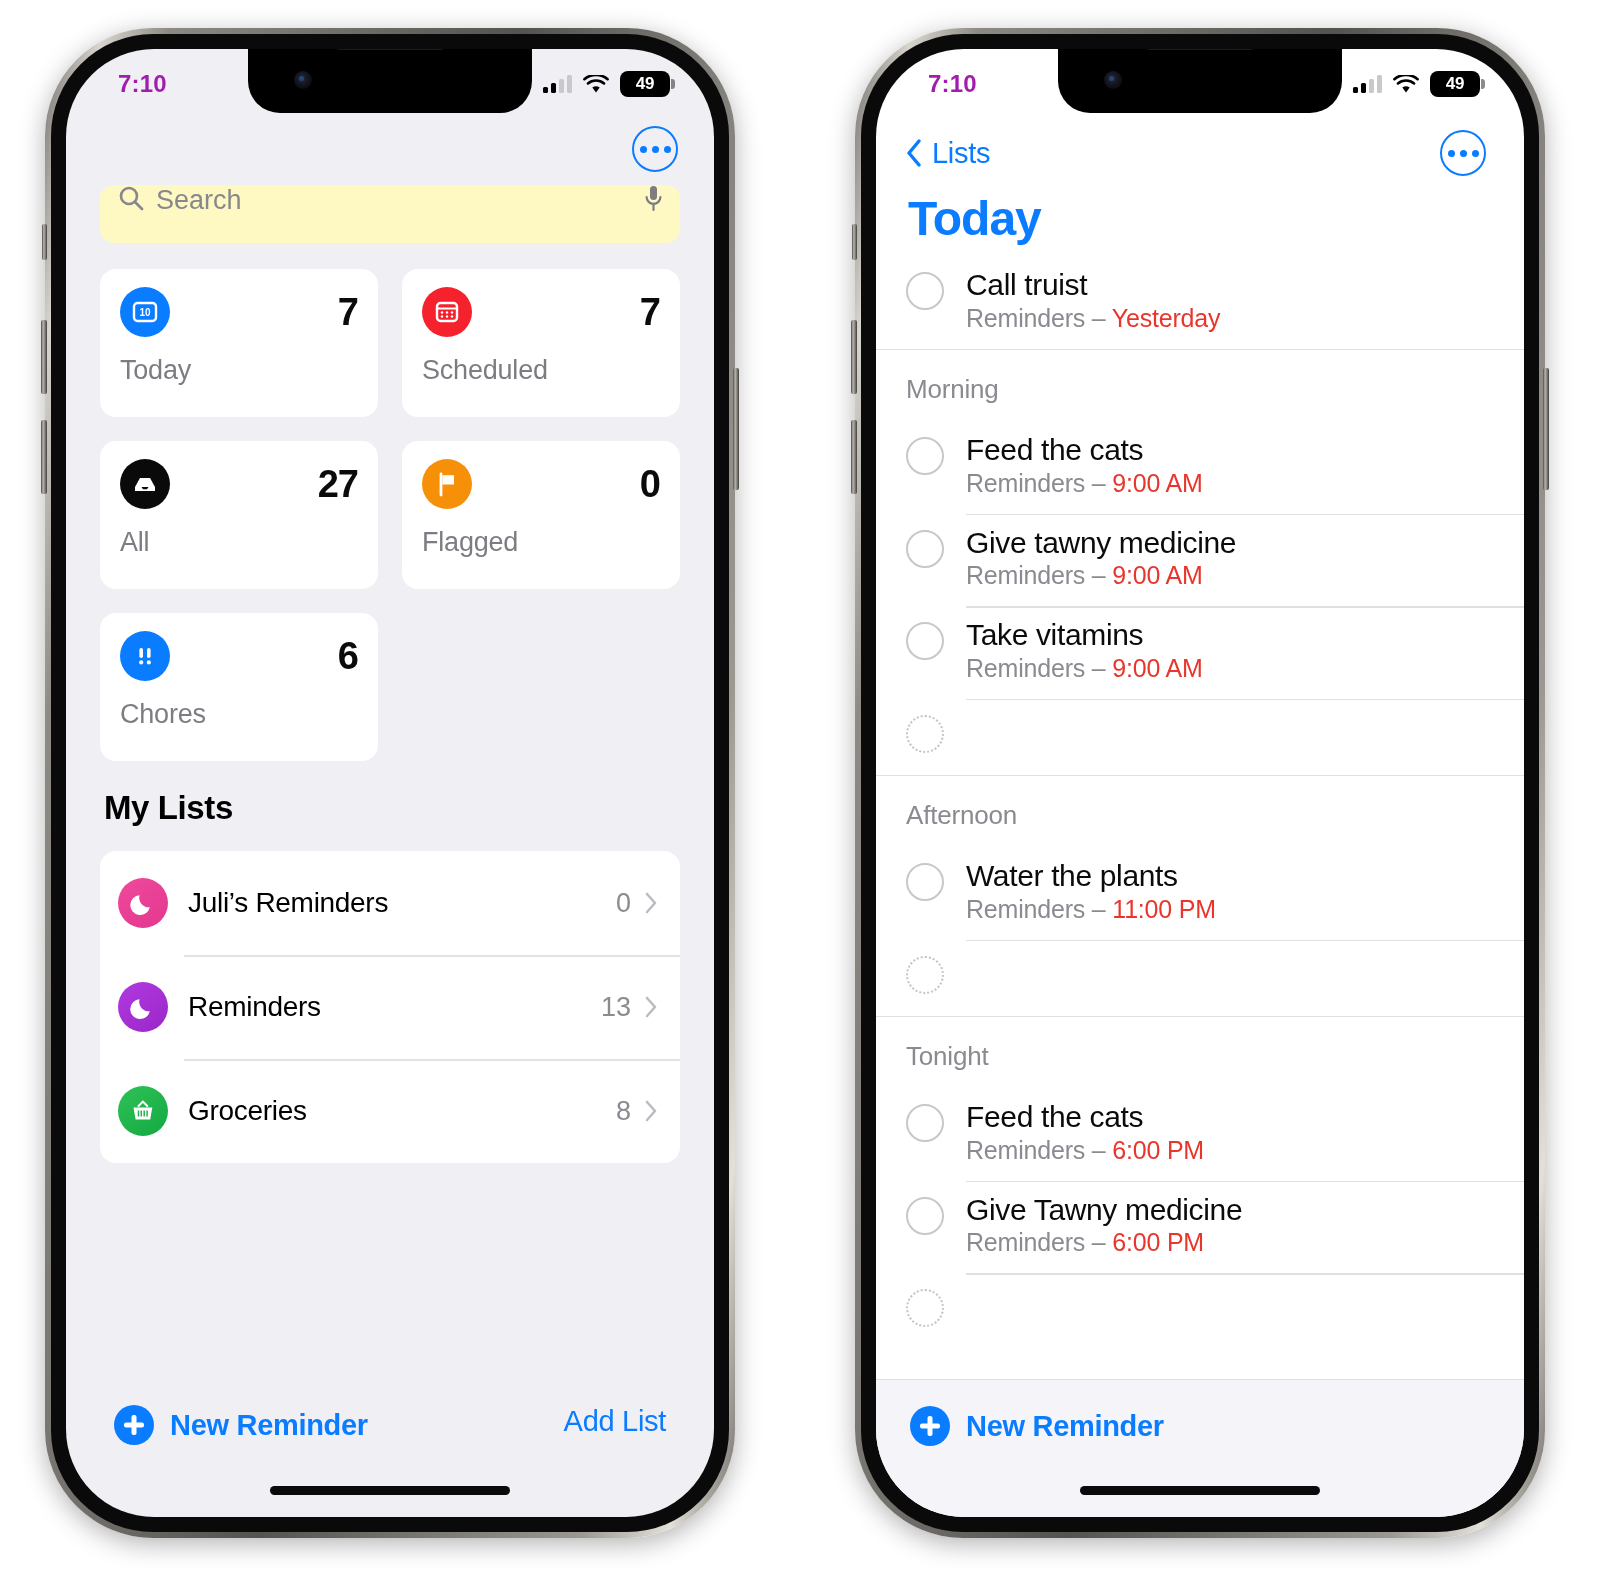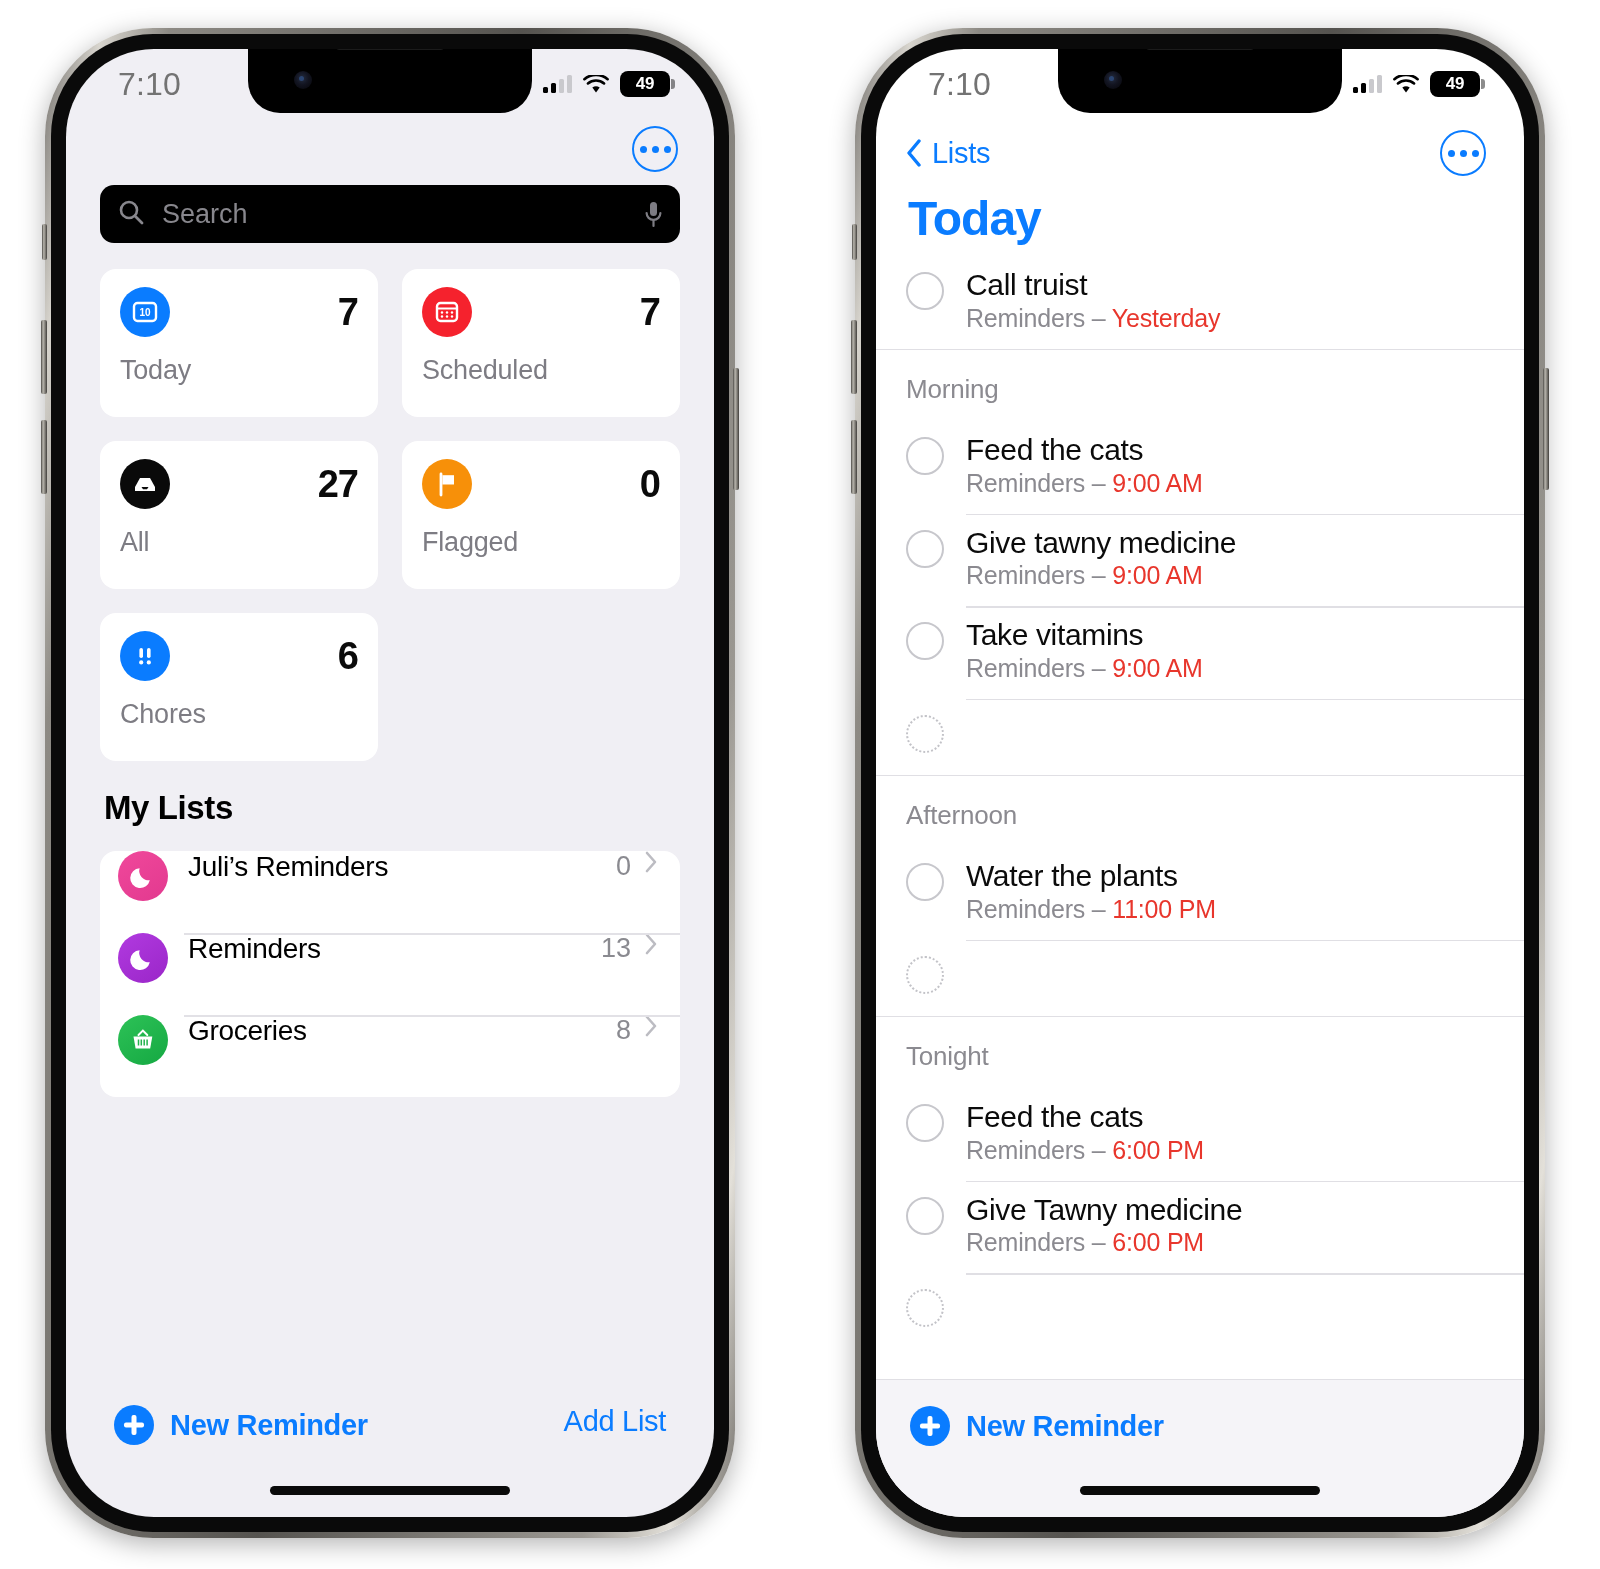--- a/index.html
+++ b/index.html
@@ -75,21 +75,21 @@
     background:#2d4a7a; opacity:.85;
   }
 
   
   .statusbar {
     position:relative; z-index:31;
     height:64px;
     display:flex; align-items:center; justify-content:space-between;
     padding:0 44px 0 52px;
   }
-  .sb-time { font-size:32px; font-weight:400; letter-spacing:.2px; color:#737373; padding-top:6px;}
+  .sb-time { font-size:24px; font-weight:700; letter-spacing:.2px; color:#a21caf; padding-top:6px;}
   .sb-right { display:flex; align-items:center; gap:11px; padding-top:6px;}
   .bars { display:flex; align-items:flex-end; gap:3px; height:18px; }
   .bar { width:5px; border-radius:1.5px; background:#c9c9cd; }
   .bar.on { background:#000; }
   .b1{height:6px;} .b2{height:10px;} .b3{height:14px;} .b4{height:18px;}
   .wifi { position:relative; width:26px; height:19px; }
   .wifi svg { display:block; }
   .batt {
     width:50px;height:26px;border-radius:8px;background:#000;
     display:flex;align-items:center;justify-content:center;position:relative;
@@ -105,41 +105,41 @@
   .topbar-row { display:flex; justify-content:flex-end; height:72px; align-items:center; padding-right:2px;}
   .ellipsis-btn {
     width:46px;height:46px;border-radius:50%;
     border:2.5px solid #0a7cff;
     display:flex;align-items:center;justify-content:center;gap:5px;
     background:transparent;
   }
   .ellipsis-btn i { width:7px;height:7px;border-radius:50%;background:#0a7cff;display:block;}
 
   .searchbar {
-    height:58px;border-radius:14px;background:#000000;
-    display:flex;align-items:center;padding:0 18px;gap:18px;margin-bottom:26px;
+    height:58px;border-radius:14px;background:#fef9c3;
+    display:flex;align-items:flex-start;padding:0 18px;gap:12px;margin-bottom:26px;
   }
   .search-ph { flex:1; font-size:27px; color:#88878d; }
   .mic { width:17px;height:27px; }
 
   .grid { display:grid; grid-template-columns:1fr 1fr; gap:24px 24px; }
   .card {
     background:#fff;border-radius:16px;height:148px;padding:18px 20px 14px 20px;
     position:relative;
   }
   .card-top { display:flex; align-items:center; justify-content:space-between; }
   .badge { width:50px;height:50px;border-radius:50%;display:flex;align-items:center;justify-content:center;}
   .badge svg{display:block;}
   .card-count { font-size:38px; font-weight:700; color:#0b0b0b; letter-spacing:-1px; line-height:1;}
   .card-label { font-size:27px; color:#7d7c83; margin-top:18px; letter-spacing:-.2px;}
 
   .section-title { font-size:33px;font-weight:700;color:#000;margin:28px 0 24px 4px;letter-spacing:-.4px;}
 
   .list-card { background:#fff;border-radius:16px;overflow:hidden;}
-  .list-row { display:flex;align-items:flex-start;height:82px;padding-left:18px;position:relative;}
+  .list-row { display:flex;align-items:center;height:104px;padding-left:18px;position:relative;}
   .list-row + .list-row::before{
     content:"";position:absolute;top:0;left:84px;right:0;height:1.5px;background:#e2e1e6;
   }
   .list-ico { width:50px;height:50px;border-radius:50%;display:flex;align-items:center;justify-content:center;flex:0 0 auto;}
   .list-name { flex:1;font-size:28px;color:#000;margin-left:20px;letter-spacing:-.3px;}
   .list-count { font-size:27px;color:#8a8a90;margin-right:14px;}
   .chev { width:13px;height:22px;margin-right:22px;}
 
   .l-footer {
     position:absolute;left:0;right:0;bottom:0;height:138px;

